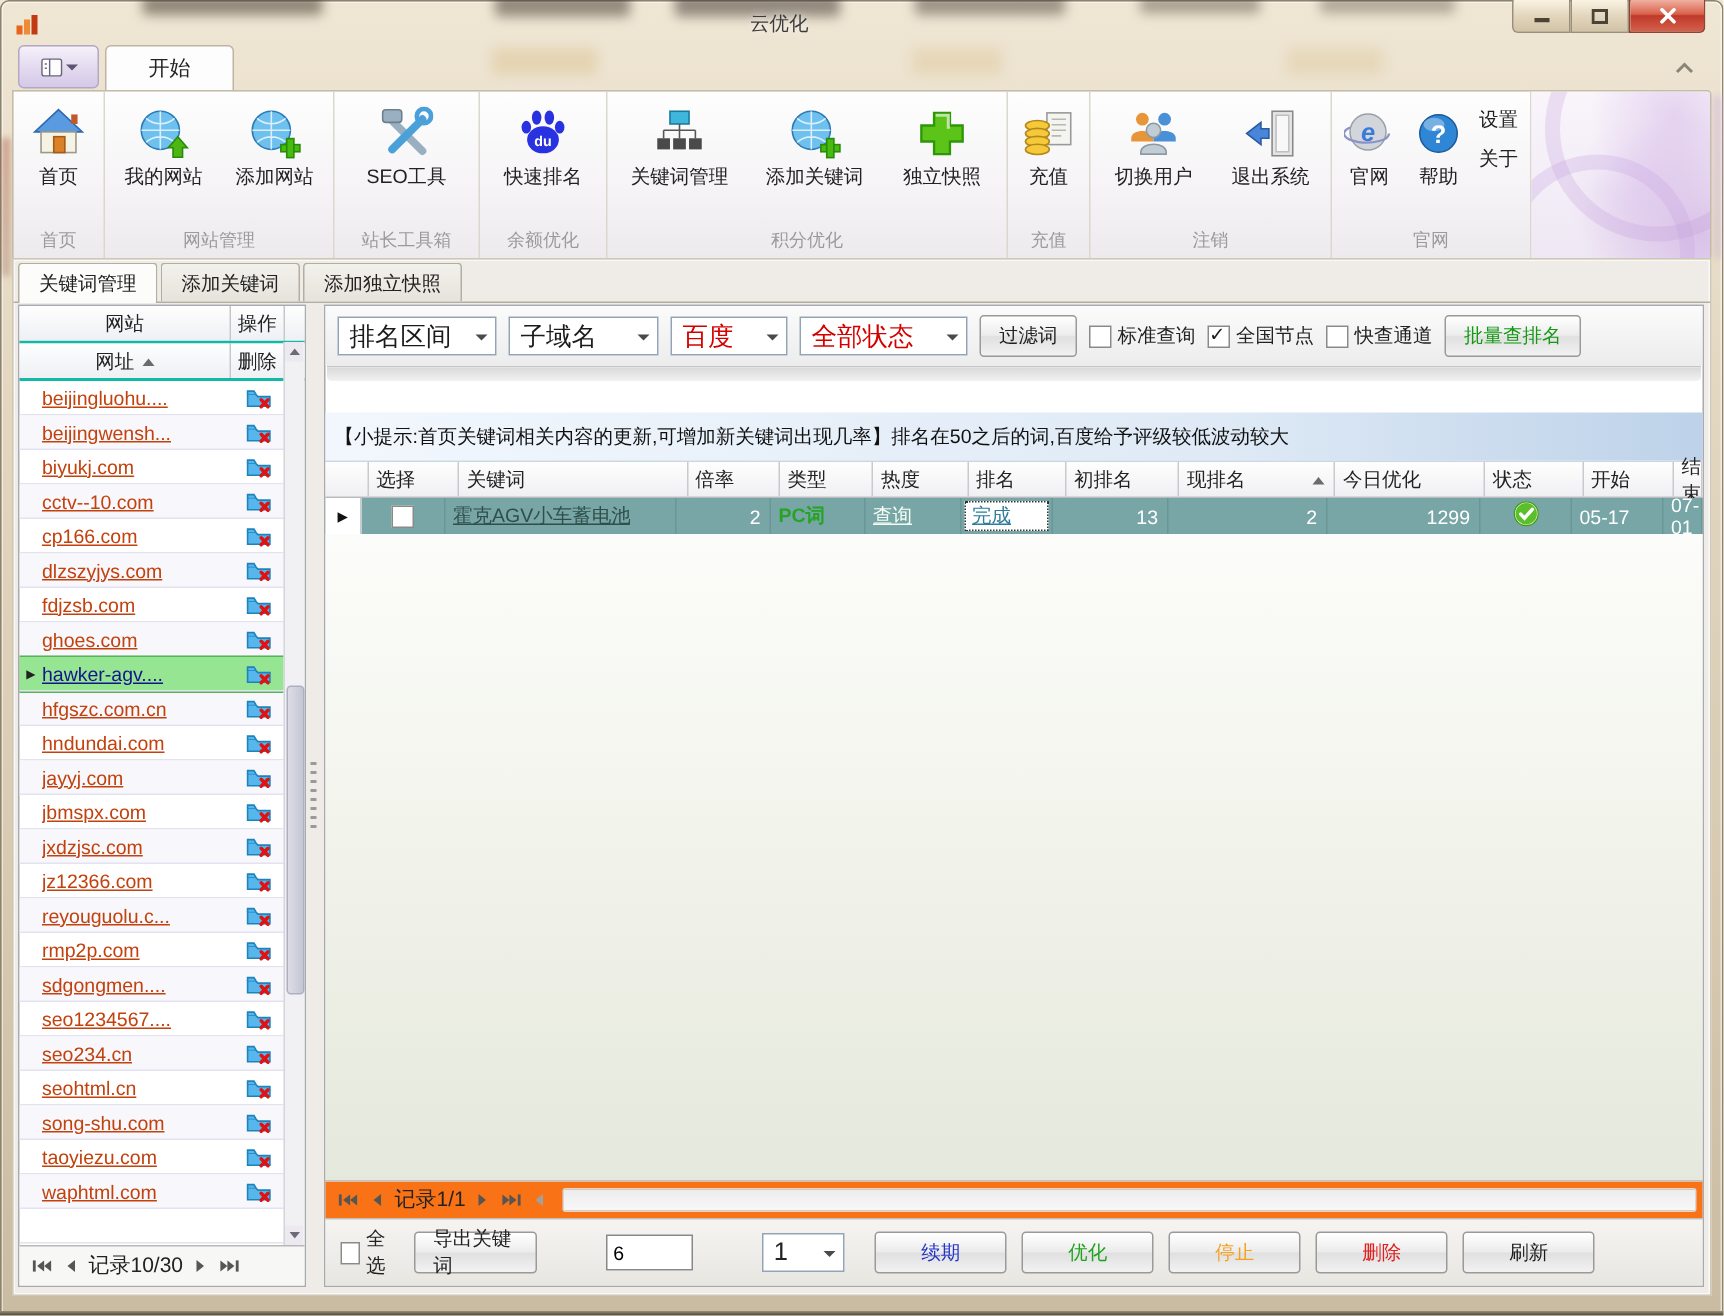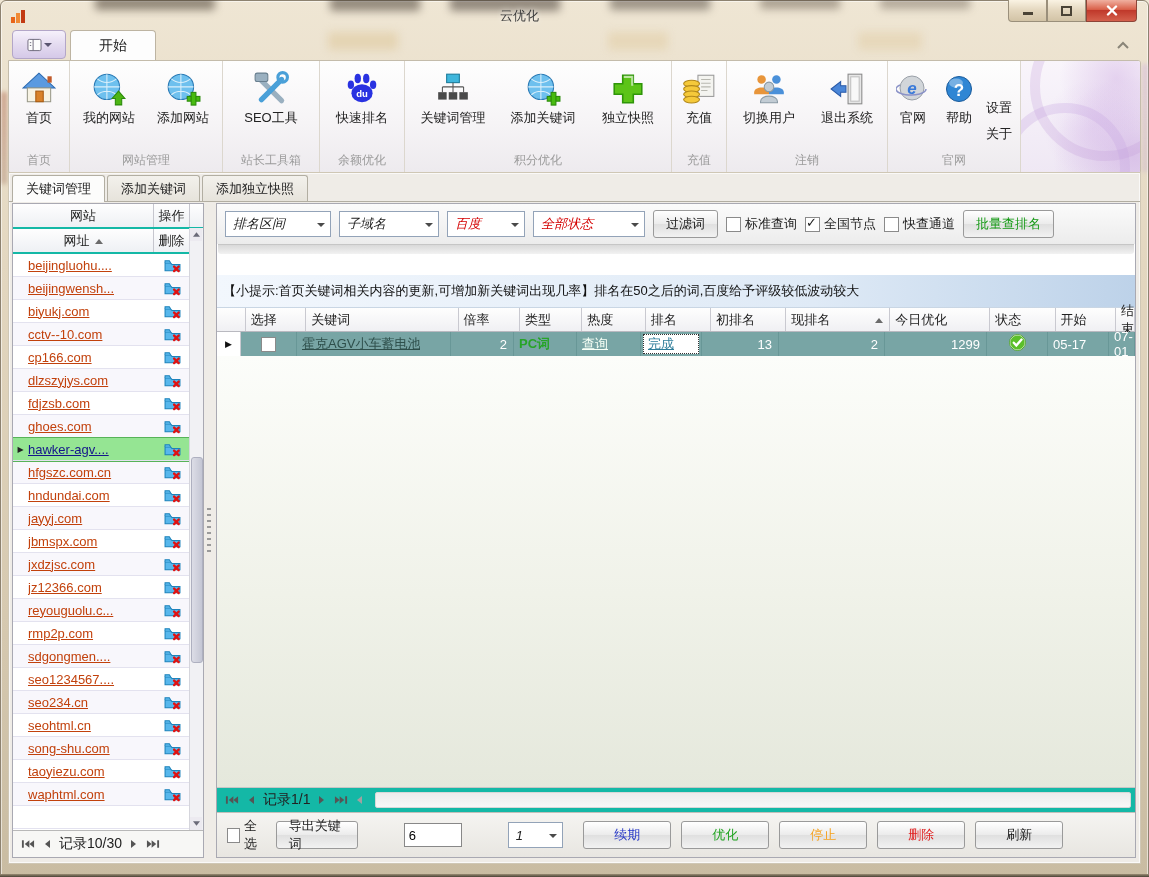--- a/index.html
+++ b/index.html
@@ -35,21 +35,21 @@
   
   .ribbon{position:absolute;left:8px;top:60px;right:8px;height:112px;
     border:1px solid #c4bcab;border-radius:0 3px 3px 3px;overflow:hidden;
     background:linear-gradient(180deg,#fefefe 0%,#f6f4f6 55%,#edeaee 100%);display:flex;}
   .rgroup{display:flex;flex-direction:column;border-right:1px solid #dcd7ce;}
   .rgroup-items{flex:1;display:flex;align-items:flex-start;padding:4px 2px 0 2px;}
   .rgroup-label{height:23px;line-height:20px;text-align:center;color:#9b9b9b;font-size:12px;}
   .ritem{display:flex;flex-direction:column;align-items:center;padding-top:4px;cursor:default;}
   .ritem .ric{height:40px;display:flex;align-items:center;justify-content:center;}
   .ritem .rlb{font-size:13px;white-space:nowrap;padding:0 4px;}
-  .rlinks{display:flex;flex-direction:column;justify-content:center;gap:8px;padding:6px 6px 0 4px;margin-top:28px;}
+  .rlinks{display:flex;flex-direction:column;justify-content:center;gap:8px;padding:6px 6px 0 4px;}
   .rlink{font-size:13px;white-space:nowrap;}
   .ribbon-decor{flex:1;position:relative;overflow:hidden;
     background:radial-gradient(circle at 80% 15%,rgba(205,170,225,.45),transparent 42%),
                radial-gradient(circle at 95% 85%,rgba(195,155,220,.5),transparent 55%),
                radial-gradient(circle at 60% 60%,rgba(215,185,235,.35),transparent 50%),
                linear-gradient(180deg,#f9f5fb,#efe8f4);}
   .decor-ring{position:absolute;border-radius:50%;border:10px solid rgba(190,150,215,.25);}
   
   .workspace{position:absolute;left:8px;top:172px;right:8px;bottom:13px;background:#efece7;
     border:1px solid #cfc7b5;box-shadow:inset 0 0 0 1px rgba(255,255,255,.7);}
@@ -88,21 +88,21 @@
   .navic{display:flex;align-items:center;cursor:pointer;}
   
   .splitter{position:absolute;left:195px;top:30px;width:10px;bottom:5px;display:flex;align-items:center;justify-content:center;cursor:col-resize;}
   .grip{width:4px;height:46px;background:repeating-linear-gradient(180deg,#9a9a9a 0 2px,transparent 2px 6px);}
   
   .main{position:absolute;left:207px;top:30px;right:4px;bottom:5px;background:#fff;
     border:1px solid #a9a9b2;display:flex;flex-direction:column;}
   .filter-bar{height:40px;display:flex;align-items:center;gap:8px;padding:0 8px;
     background:linear-gradient(180deg,#fbfbfb,#ececec);}
   .dd{display:inline-flex;align-items:center;background:#fff;border:1px solid #93a3b8;height:24px;padding:0 5px 0 7px;cursor:pointer;}
-  .dd .dtext{font-size:13px;font-style:italic;}
+  .dd .dtext{font-size:17px;}
   .dd .darr{width:0;height:0;border:4px solid transparent;border-top-color:#4a4a4a;margin:5px 0 0 8px;}
   .btn{display:inline-flex;align-items:center;justify-content:center;height:26px;padding:0 12px;cursor:pointer;
     background:linear-gradient(180deg,#fff,#ececec 48%,#e0e0e0 52%,#f2f2f2);border:1px solid #9a9a9a;border-radius:3px;font-size:13px;}
   .btn.green{color:#149914;}
   .cbwrap{display:inline-flex;align-items:center;gap:4px;cursor:pointer;}
   .cb{width:13px;height:13px;border:1px solid #8a8a8a;background:#fff;position:relative;display:inline-block;}
   .cb.checked::after{content:"✓";position:absolute;left:0;top:-3px;font-size:13px;font-weight:bold;color:#1a1a1a;}
   .toolbar-strip{height:9px;margin:0 1px;border-top:1px solid #c6c6c6;
     background:linear-gradient(180deg,#d9d9d9,#f2f2f2);border-radius:0 0 3px 3px;}
   .tip-bar{height:32px;display:flex;align-items:center;padding-left:6px;font-size:13px;color:#111;
@@ -118,21 +118,21 @@
   .gc-cur{width:99px;}.gc-today{width:95px;}.gc-status{width:60px;}.gc-start{width:55px;}.gc-end{flex:1;}
   .gr.gc-marker{background:#fff;color:#111;justify-content:center;font-size:9px;padding-left:0;border-right:1px solid #c9c9d0;}
   .gr.gc-sel{justify-content:center;padding-left:0;}
   .kw-link{color:#2e4f4b;text-decoration:underline;white-space:nowrap;overflow:hidden;cursor:pointer;}
   .type-pc{color:#27a427;font-weight:bold;}
   .heat-link{color:#f6fff6;text-decoration:underline;cursor:pointer;}
   .rank-cell{background:#fff;border:1px dotted #333;margin:2px 2px;flex:1;display:flex;align-items:center;padding-left:4px;height:18px;}
   .rank-link{color:#2e7d9a;text-decoration:underline;cursor:pointer;}
   .gh .sort{margin-left:auto;margin-right:6px;}
   .grid-empty{flex:1;background:linear-gradient(180deg,#fcfdfa 0%,#f0f2e9 55%,#e5e8dc 100%);}
-  .grid-pag{height:24px;border-top:1px solid #c6c6c6;background:#14b8a6;display:flex;align-items:center;gap:8px;padding-left:8px;font-size:14px;}
+  .grid-pag{height:24px;border-top:1px solid #c6c6c6;background:#f97316;display:flex;align-items:center;gap:8px;padding-left:8px;font-size:14px;}
   .hscroll-track{flex:1;height:14px;margin:0 4px;background:linear-gradient(180deg,#ececec,#f8f8f8);border:1px solid #d8d8d8;border-radius:2px;}
   
   .footer-bar{height:44px;border-top:1px solid #c2c0ba;display:flex;align-items:center;gap:10px;padding:0 10px;
     background:linear-gradient(180deg,#f5f4f1,#e8e6e1);}
   .num-input{width:48px;height:20px;border:1px solid #888;font-size:13px;padding:1px 4px;font-family:inherit;}
   .footer-sp{width:30px;}
   .footer-flex{flex:1;}
   .fbtn{min-width:62px;}
   
   .edge-tint{position:absolute;pointer-events:none;filter:blur(2px);}

